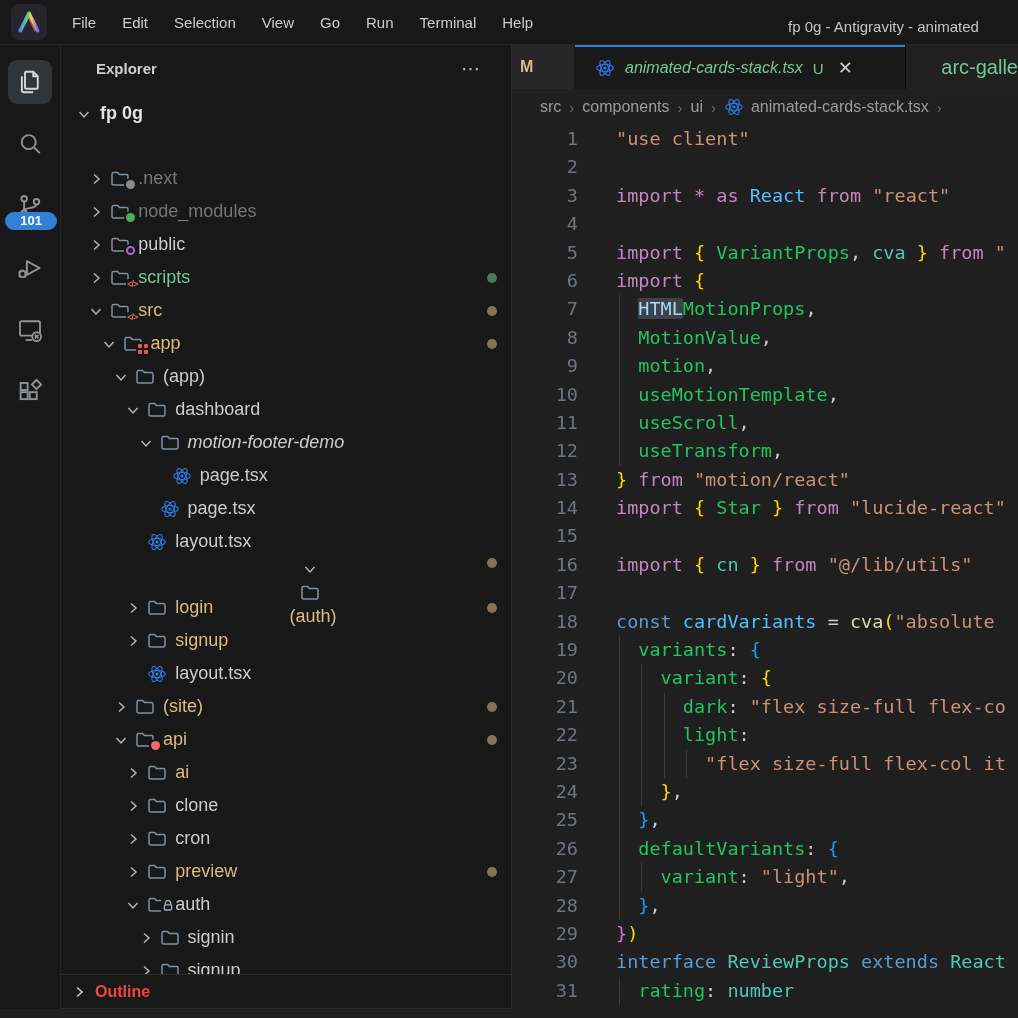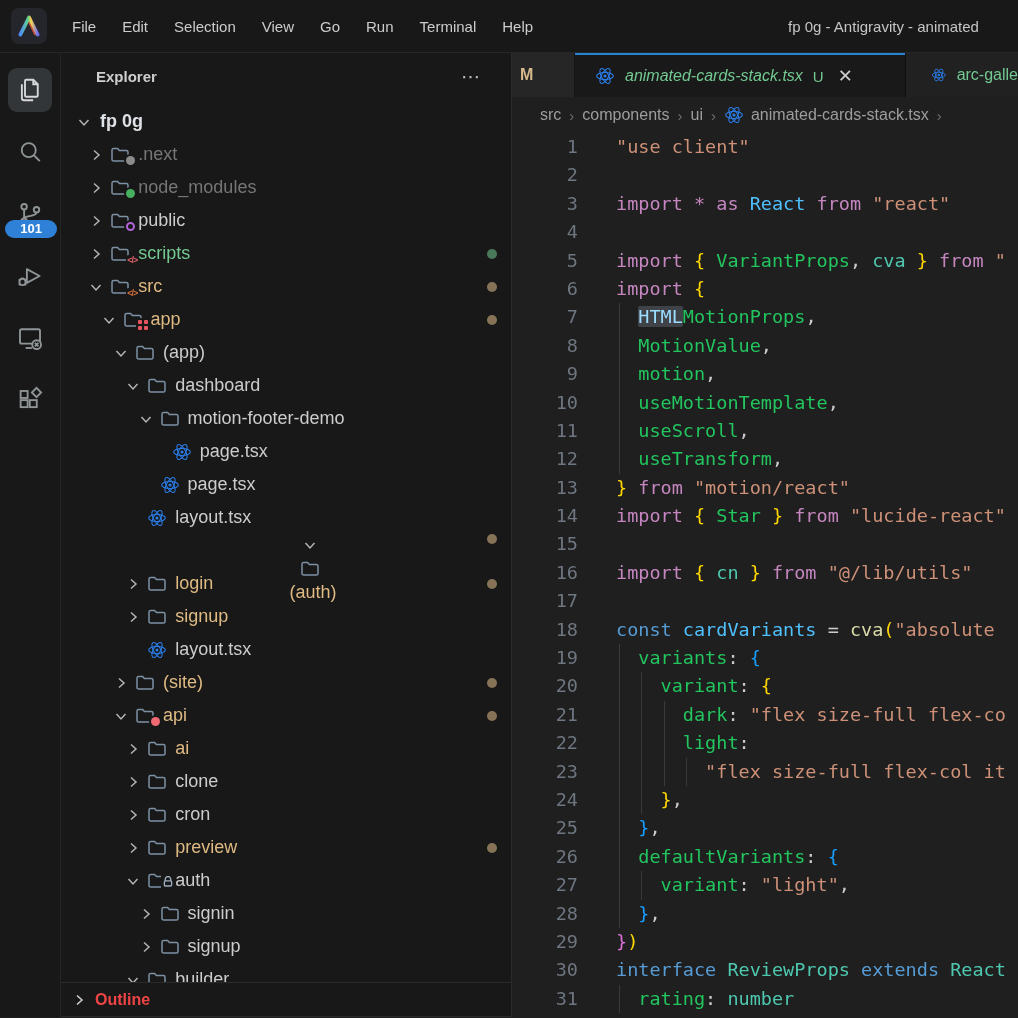--- a/index.html
+++ b/index.html
@@ -1,20 +1,20 @@
 <!DOCTYPE html>
 <html><head>
 <meta charset="utf-8">
 <style>
   * { margin:0; padding:0; box-sizing:border-box; }
   html,body { width:1018px; height:1018px; overflow:hidden; background:#1f1f1f;
     font-family:"Liberation Sans", sans-serif; color:#cccccc; }
 
   
-  .titlebar { position:relative; height:53px; background:#181818; display:flex; align-items:center;
+  .titlebar { position:relative; height:45px; background:#181818; display:flex; align-items:center;
     border-bottom:1px solid #262626; }
   .logo-tile { width:36px; height:36px; margin:0 12px 0 11px; background:#24262b; border-radius:8px;
     display:grid; place-items:center; }
   .menubar { display:flex; height:100%; align-items:center; }
   .menu-item { padding:0 13px; font-size:15px; color:#cccccc; height:100%; display:flex; align-items:center; }
   .win-title { position:absolute; left:788px; top:0; height:53px; line-height:53px; font-size:15px;
     color:#c5c5c5; white-space:nowrap; overflow:hidden; width:230px; }
 
   
   .main { display:flex; height:964px; }
@@ -65,21 +65,21 @@
   .tabstrip { height:44px; background:#1a1a1a; display:flex; flex:0 0 44px; }
   .tab-partial { width:63px; background:#262626; display:flex; align-items:center; padding-left:8px;
     border-right:1px solid #161616; font-size:16px; color:#d7ba8d; font-weight:bold; }
   .tab-active { width:330px; background:#191919; border-top:2.5px solid #2584d4;
     display:flex; align-items:center; padding:0 12px 0 20px; }
   .tab-active .tab-label { font-style:italic; color:#73c991; font-size:16px; margin-left:10px; white-space:nowrap; }
   .tab-dirty { color:#73c991; font-size:15px; margin-left:10px; }
   .tab-close { color:#cccccc; font-size:18px; margin-left:14px; }
   .tab-inactive { flex:1; background:#212121; border-left:1px solid #0e0e0e; display:flex; align-items:center;
     padding-left:25px; overflow:hidden; }
-  .tab-inactive .tab-label { color:#73c991; font-size:16px; margin-left:10px; white-space:nowrap; }
+  .tab-inactive .tab-label { color:#73c991; font-size:20px; margin-left:10px; white-space:nowrap; }
 
   .breadcrumbs { height:36px; flex:0 0 36px; background:#1f1f1f; display:flex; align-items:center;
     padding-left:26px; font-size:16px; color:#9d9d9d; white-space:nowrap; overflow:hidden; }
   .crumb { margin:0 2px; } .crumb-sep { color:#6f6f6f; margin:0 6px; font-size:15px; }
   .crumb-file { display:flex; align-items:center; } .crumb-file svg { margin-right:7px; }
 
   .code { flex:1; font-family:"DejaVu Sans Mono", monospace; font-size:18.5px; overflow:hidden; }
   .cl { height:28.4px; display:flex; line-height:28.4px; white-space:pre; }
   .num { flex:0 0 66px; text-align:right; color:#6e7681; }
   .ctext { margin-left:38px; position:relative; flex:1; }
@@ -191,21 +191,21 @@
     <div class="tree" id="tree">
         <div class="trow" style="padding-left: 12px;">
     <span class="chevbox">
             <svg width="16" height="16" viewBox="0 0 16 16">
               <path d="M3.5 6l4.5 5 4.5-5" fill="none" stroke="#b4b4b4" stroke-width="1.5"></path>
             </svg>
           </span>
 
     <span class="tlabel c-root">fp 0g</span>
   </div>
-        <div class="trow" style="padding-left: 24.3px;">
+        <div class="trow" style="padding-left: 24.3px; margin-top: 32px;">
     <span class="chevbox">
             <svg width="16" height="16" viewBox="0 0 16 16">
               <path d="M6 3.5l5 4.5-5 4.5" fill="none" stroke="#b4b4b4" stroke-width="1.5"></path>
             </svg>
           </span>
     <span class="ticon">
             <svg width="20" height="20" viewBox="0 0 20 20">
               <path d="M2 5.2c0-.9.7-1.6 1.6-1.6h4l1.8 2h7c.9 0 1.6.7 1.6 1.6v7.2c0 .9-.7 1.6-1.6 1.6H3.6c-.9 0-1.6-.7-1.6-1.6z" fill="none" stroke="#7d91a5" stroke-width="1.5"></path>
             </svg>
             <span class="bdg dot-grey"></span>
@@ -309,21 +309,21 @@
               <path d="M3.5 6l4.5 5 4.5-5" fill="none" stroke="#b4b4b4" stroke-width="1.5"></path>
             </svg>
           </span>
     <span class="ticon">
             <svg width="20" height="20" viewBox="0 0 20 20">
               <path d="M2 5.2c0-.9.7-1.6 1.6-1.6h4l1.8 2h7c.9 0 1.6.7 1.6 1.6v7.2c0 .9-.7 1.6-1.6 1.6H3.6c-.9 0-1.6-.7-1.6-1.6z" fill="none" stroke="#7d91a5" stroke-width="1.5"></path>
             </svg>
           </span>
     <span class="tlabel c-def">dashboard</span>
   </div>
-        <div class="trow" style="padding-left: 73.5px;">
+        <div class="trow" style="padding-left: 73.5px; font-style: italic;">
     <span class="chevbox">
             <svg width="16" height="16" viewBox="0 0 16 16">
               <path d="M3.5 6l4.5 5 4.5-5" fill="none" stroke="#b4b4b4" stroke-width="1.5"></path>
             </svg>
           </span>
     <span class="ticon">
             <svg width="20" height="20" viewBox="0 0 20 20">
               <path d="M2 5.2c0-.9.7-1.6 1.6-1.6h4l1.8 2h7c.9 0 1.6.7 1.6 1.6v7.2c0 .9-.7 1.6-1.6 1.6H3.6c-.9 0-1.6-.7-1.6-1.6z" fill="none" stroke="#7d91a5" stroke-width="1.5"></path>
             </svg>
           </span>

